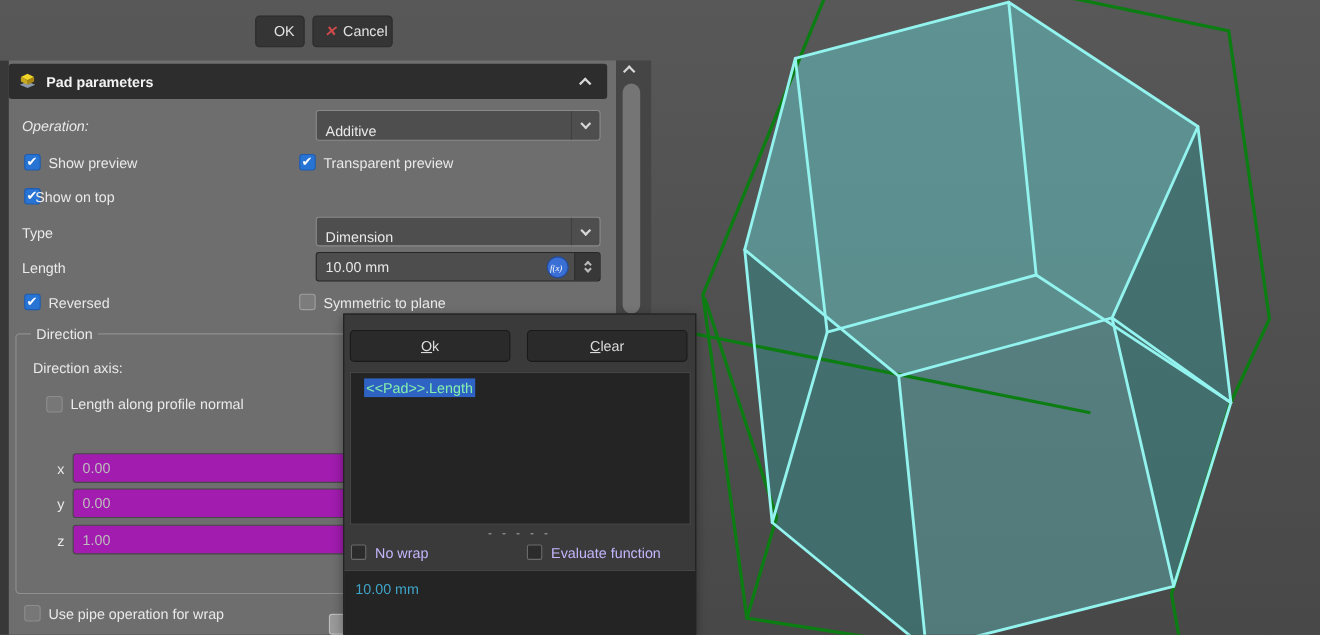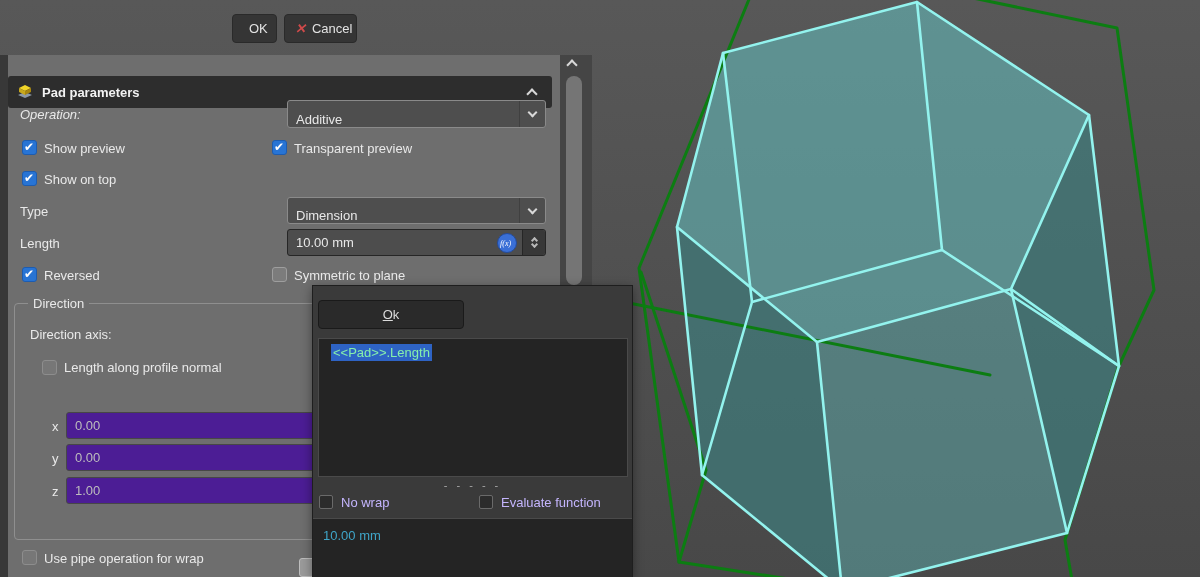--- a/index.html
+++ b/index.html
@@ -13,21 +13,21 @@
   .tb-btn { position:absolute; top:14px; height:29px; background:#353535; border:1px solid #2a2a2a;
             border-radius:4px; color:#e3e3e3; font-size:13px; display:flex; align-items:center;
             gap:6px; padding:0 10px; z-index:6; cursor:default; }
   .tb-btn .x-glyph { color:#cf4a4a; font-weight:bold; font-size:13px; font-style:italic; }
 
   
   #panel { position:absolute; left:0; top:55px; width:560px; height:522px; background:#6e6e6e; z-index:2; }
   #panel-left-edge { position:absolute; left:0; top:55px; width:8px; height:522px; background:#383838; z-index:3; }
   .label { position:absolute; color:#e9e9e9; font-size:13px; z-index:3; white-space:nowrap; }
 
-  #pad-header { position:absolute; left:8px; top:76px; width:544px; height:32px; background:#2d2d2d;
+  #pad-header { position:absolute; left:8px; top:58px; width:544px; height:32px; background:#2d2d2d;
                 border-radius:3px; display:flex; align-items:center; z-index:3; }
   #pad-header .title { color:#f2f2f2; font-size:13px; font-weight:bold; margin-left:6px; }
 
   .chev { display:inline-block; width:8px; height:8px; border-right:2px solid #d8d8d8; border-bottom:2px solid #d8d8d8; }
   .chev.up { transform:rotate(-135deg); }
   .chev.down { transform:rotate(45deg); }
 
   .combo { position:absolute; left:287px; width:259px; height:28px; background:#4e4e4e;
            border:1px solid #8a8a8a; border-radius:3px; color:#e8e8e8; font-size:13px;
            display:flex; align-items:flex-end; padding-left:8px; z-index:3; }
@@ -48,21 +48,21 @@
   #fx-circle text { font-style:italic; }
   #spinner { position:absolute; right:0; top:0; width:23px; height:100%; background:#383838;
              border-left:1px solid #262626; border-radius:0 3px 3px 0; display:flex; flex-direction:column;
              align-items:center; justify-content:center; gap:3px; }
   #spinner .chev { width:5px; height:5px; border-color:#b8b8b8; }
 
   #direction-group { position:absolute; left:14px; top:303px; width:534px; height:237px;
                      border:1px solid #8f8f8f; border-radius:4px; z-index:2; }
   #direction-title { position:absolute; left:28px; top:296px; background:#6e6e6e; padding:0 5px;
                      color:#e9e9e9; font-size:13px; z-index:3; }
-  .xyz-field { left:66px; width:476px; height:27px; background:#4c1d95; border:1px solid #474747;
+  .xyz-field { left:66px; width:476px; height:27px; background:#a21caf; border:1px solid #474747;
                color:#bdbdbd; }
 
   #corner-fragment { position:absolute; left:299px; top:558px; width:16px; height:19px; background:#9a9a9a;
                      border:1px solid #bdbdbd; border-radius:3px; z-index:3; }
 
   
   #scrollbar { position:absolute; left:560px; top:55px; width:32px; height:522px; background:#454545; z-index:2; }
   #scroll-up { position:absolute; left:8px; top:6px; }
   #scroll-thumb { position:absolute; left:6px; top:21px; width:16px; height:209px; background:#757575; border-radius:8px; }
 
@@ -148,21 +148,21 @@
   <span class="combo-arrow">
       <span class="chev down"></span>
     </span>
 </div>
 
 <div class="checkbox checked" style="left:22px; top:140px;"></div>
 <span class="label" style="left:44px; top:141px;">Show preview</span>
 <div class="checkbox checked" style="left:272px; top:140px;"></div>
 <span class="label" style="left:294px; top:141px;">Transparent preview</span>
 <div class="checkbox checked" style="left:22px; top:171px;"></div>
-<span class="label" style="left:44px; top:172px;text-align:right;">Show on top</span>
+<span class="label" style="left:32px; top:172px;text-align:right;">Show on top</span>
 
 <span class="label" style="left:20px; top:204px;">Type</span>
 <div class="combo" style="top:197px; height:27px;">
   <span>Dimension</span>
   <span class="combo-arrow">
       <span class="chev down"></span>
     </span>
 </div>
 
 <span class="label" style="left:20px; top:236px;">Length</span>
@@ -209,20 +209,23 @@
 
 <div id="scrollbar">
   <span class="chev up" id="scroll-up"></span>
   <div id="scroll-thumb"></div>
 </div>
 
 <div id="expr-dialog">
   <div class="dlg-btn" style="left:5px;">
     <span><span class="mnemonic">O</span><span>k</span></span>
   </div>
+  <div class="dlg-btn" style="left:166px;">
+    <span><span class="mnemonic">C</span><span>lear</span></span>
+  </div>
 
   <div id="expr-editor">
     <span id="expr-selection">&lt;&lt;Pad&gt;&gt;.Length</span>
   </div>
 
   <div id="splitter-handle">- - - - -</div>
 
   <div class="checkbox dark" style="left:6px; top:209px;"></div>
   <span class="dlg-label" style="left:28px; top:209px;">No wrap</span>
   <div class="checkbox dark" style="left:166px; top:209px;"></div>

